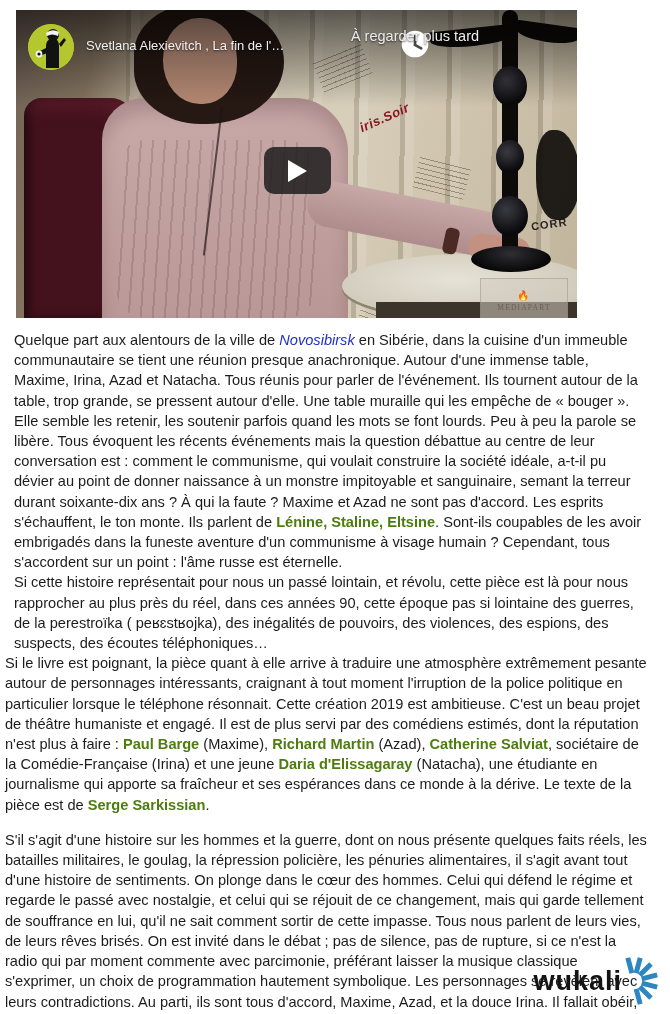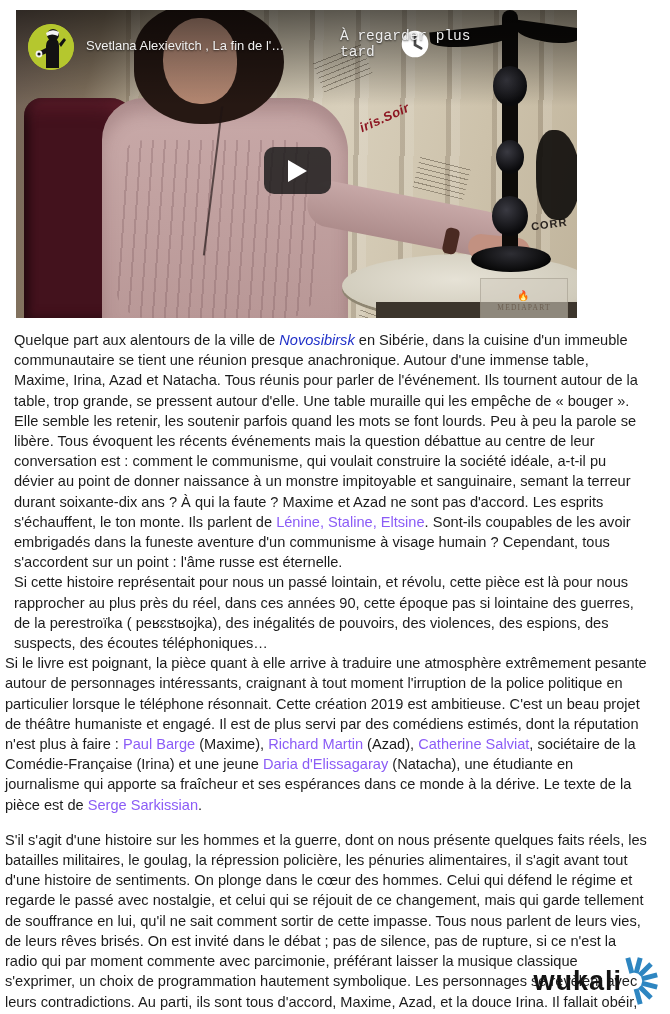--- a/index.html
+++ b/index.html
@@ -55,37 +55,37 @@
   .watermark{left:464px;top:268px;width:86px;height:44px;background:rgba(210,204,192,.55);
     border:1px solid rgba(130,120,105,.35);display:flex;flex-direction:column;align-items:center;justify-content:center;gap:2px;}
   .watermark .flame{position:static;font-size:10px;color:#5f5244;}
   .watermark .wm-text{position:static;font-size:7.5px;letter-spacing:1.2px;color:#6d6052;font-family:"Liberation Serif",serif;}
 
   .top-shade{left:0;top:0;right:0;height:96px;background:linear-gradient(180deg, rgba(0,0,0,.58), rgba(0,0,0,0));}
   .avatar{left:12px;top:14px;width:46px;height:46px;border-radius:50%;background:#b5c72e;overflow:hidden;}
   .avatar svg{position:static;display:block;}
   .vid-title{left:70px;top:28px;font-size:13px;color:#f1f1f1;text-shadow:0 1px 2px rgba(0,0,0,.6);white-space:nowrap;font-weight:400;}
   .overlay-btn{display:flex;flex-direction:column;align-items:center;gap:3px;color:#eee;
-    text-shadow:0 1px 2px rgba(0,0,0,.7);font-size:14.5px;font-family:Liberation Mono, monospace;}
+    text-shadow:0 1px 2px rgba(0,0,0,.7);font-size:14.5px;}
   .watch-later{left:324px;top:18px;width:150px;}
   .share{left:466px;top:18px;width:96px;}
   .overlay-btn svg{position:static;display:block;}
   .play-btn{left:50%;top:52%;width:67px;height:47px;margin:-23px 0 0 -33px;background:rgba(25,25,25,.82);
     border-radius:10px;display:flex;align-items:center;justify-content:center;}
   .play-btn .tri{position:static;width:0;height:0;border-style:solid;border-width:11px 0 11px 19px;border-color:transparent transparent transparent #ffffff;}
 
   
   .article{position:absolute;left:5px;top:330px;width:651px;font-size:14.6px;line-height:20.2px;color:#1c1c1c;}
   .para{margin:0;padding-right:9px;}
   .para.indent{padding-left:9px;}
   .para.space-before{margin-top:15px;}
   .seg-plain{}
   .seg-italic{}
   .seg-bolditalic-link{font-weight:normal;font-style:italic;color:#2030c8;cursor:pointer;}
-  .seg-bold-navy{font-weight:normal;color:#8b5cf6;margin-top:21px;}
+  .seg-bold-navy{font-weight:bold;color:#4d7c0f;margin-top:21px;}
 
   
   .wukali{position:absolute;right:6px;top:952px;width:132px;height:58px;display:flex;align-items:center;justify-content:flex-end;}
   .wukali .word{font-size:27px;font-weight:bold;color:#141414;letter-spacing:1px;line-height:1;}
   .wukali svg{display:block;margin-left:2px;}
 </style>
 </head>
 <body>
 
 <div class="video">

